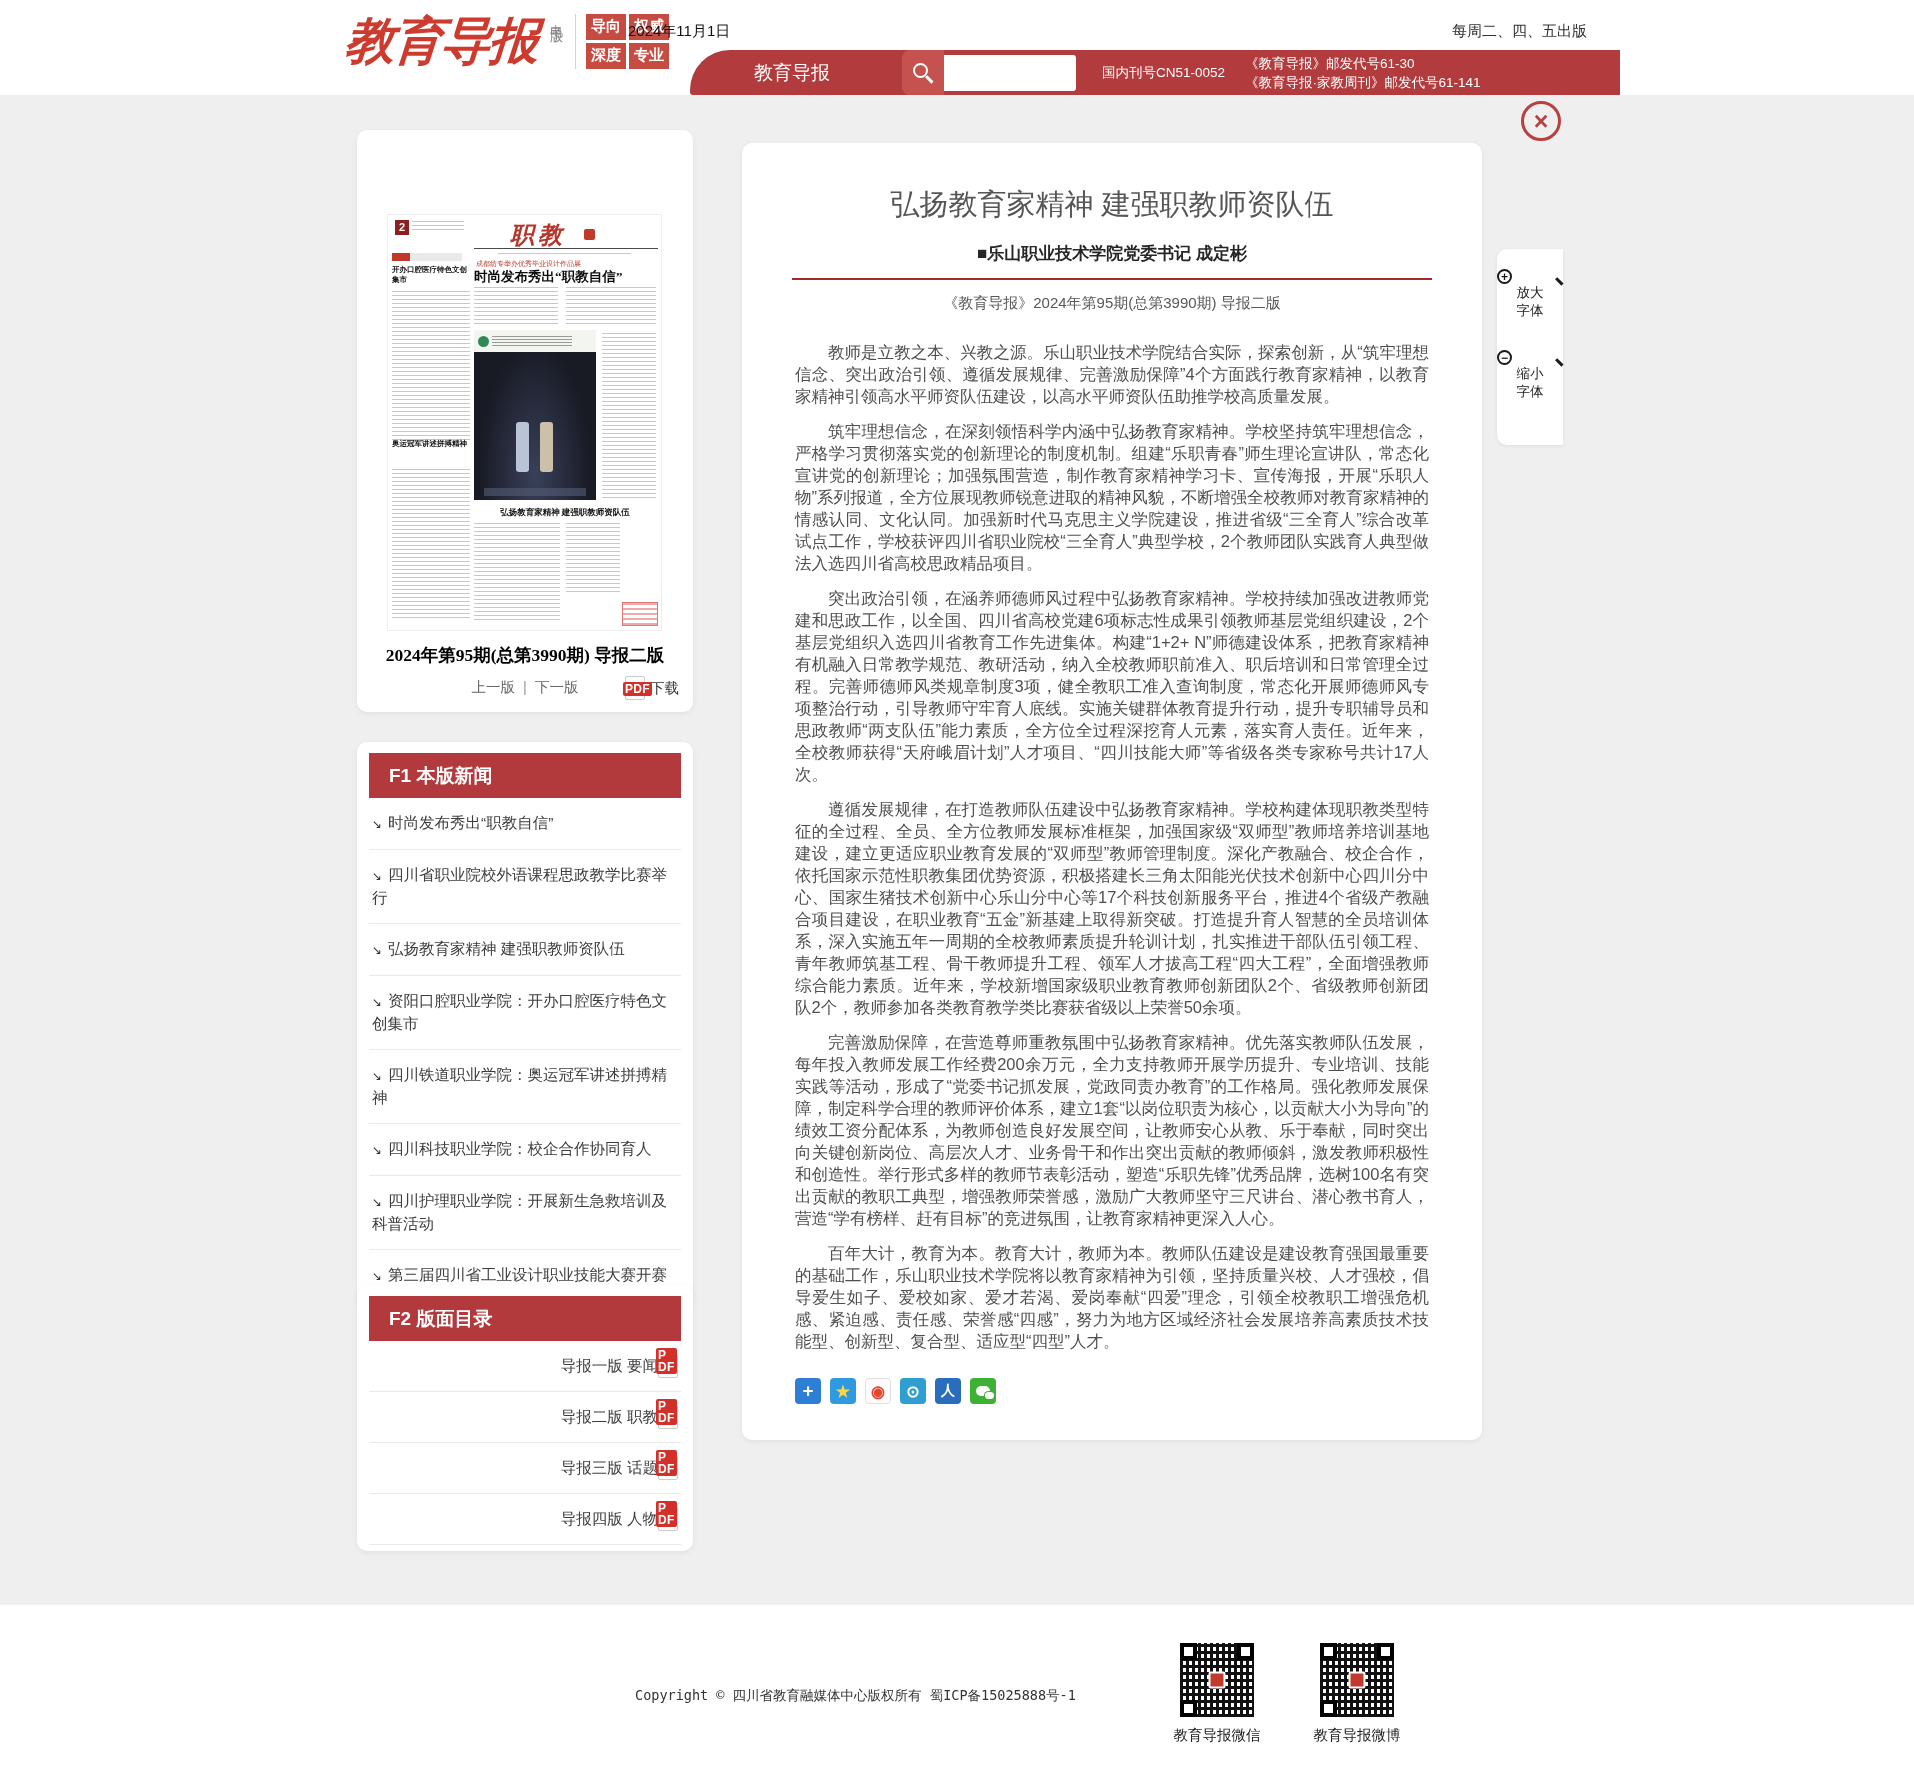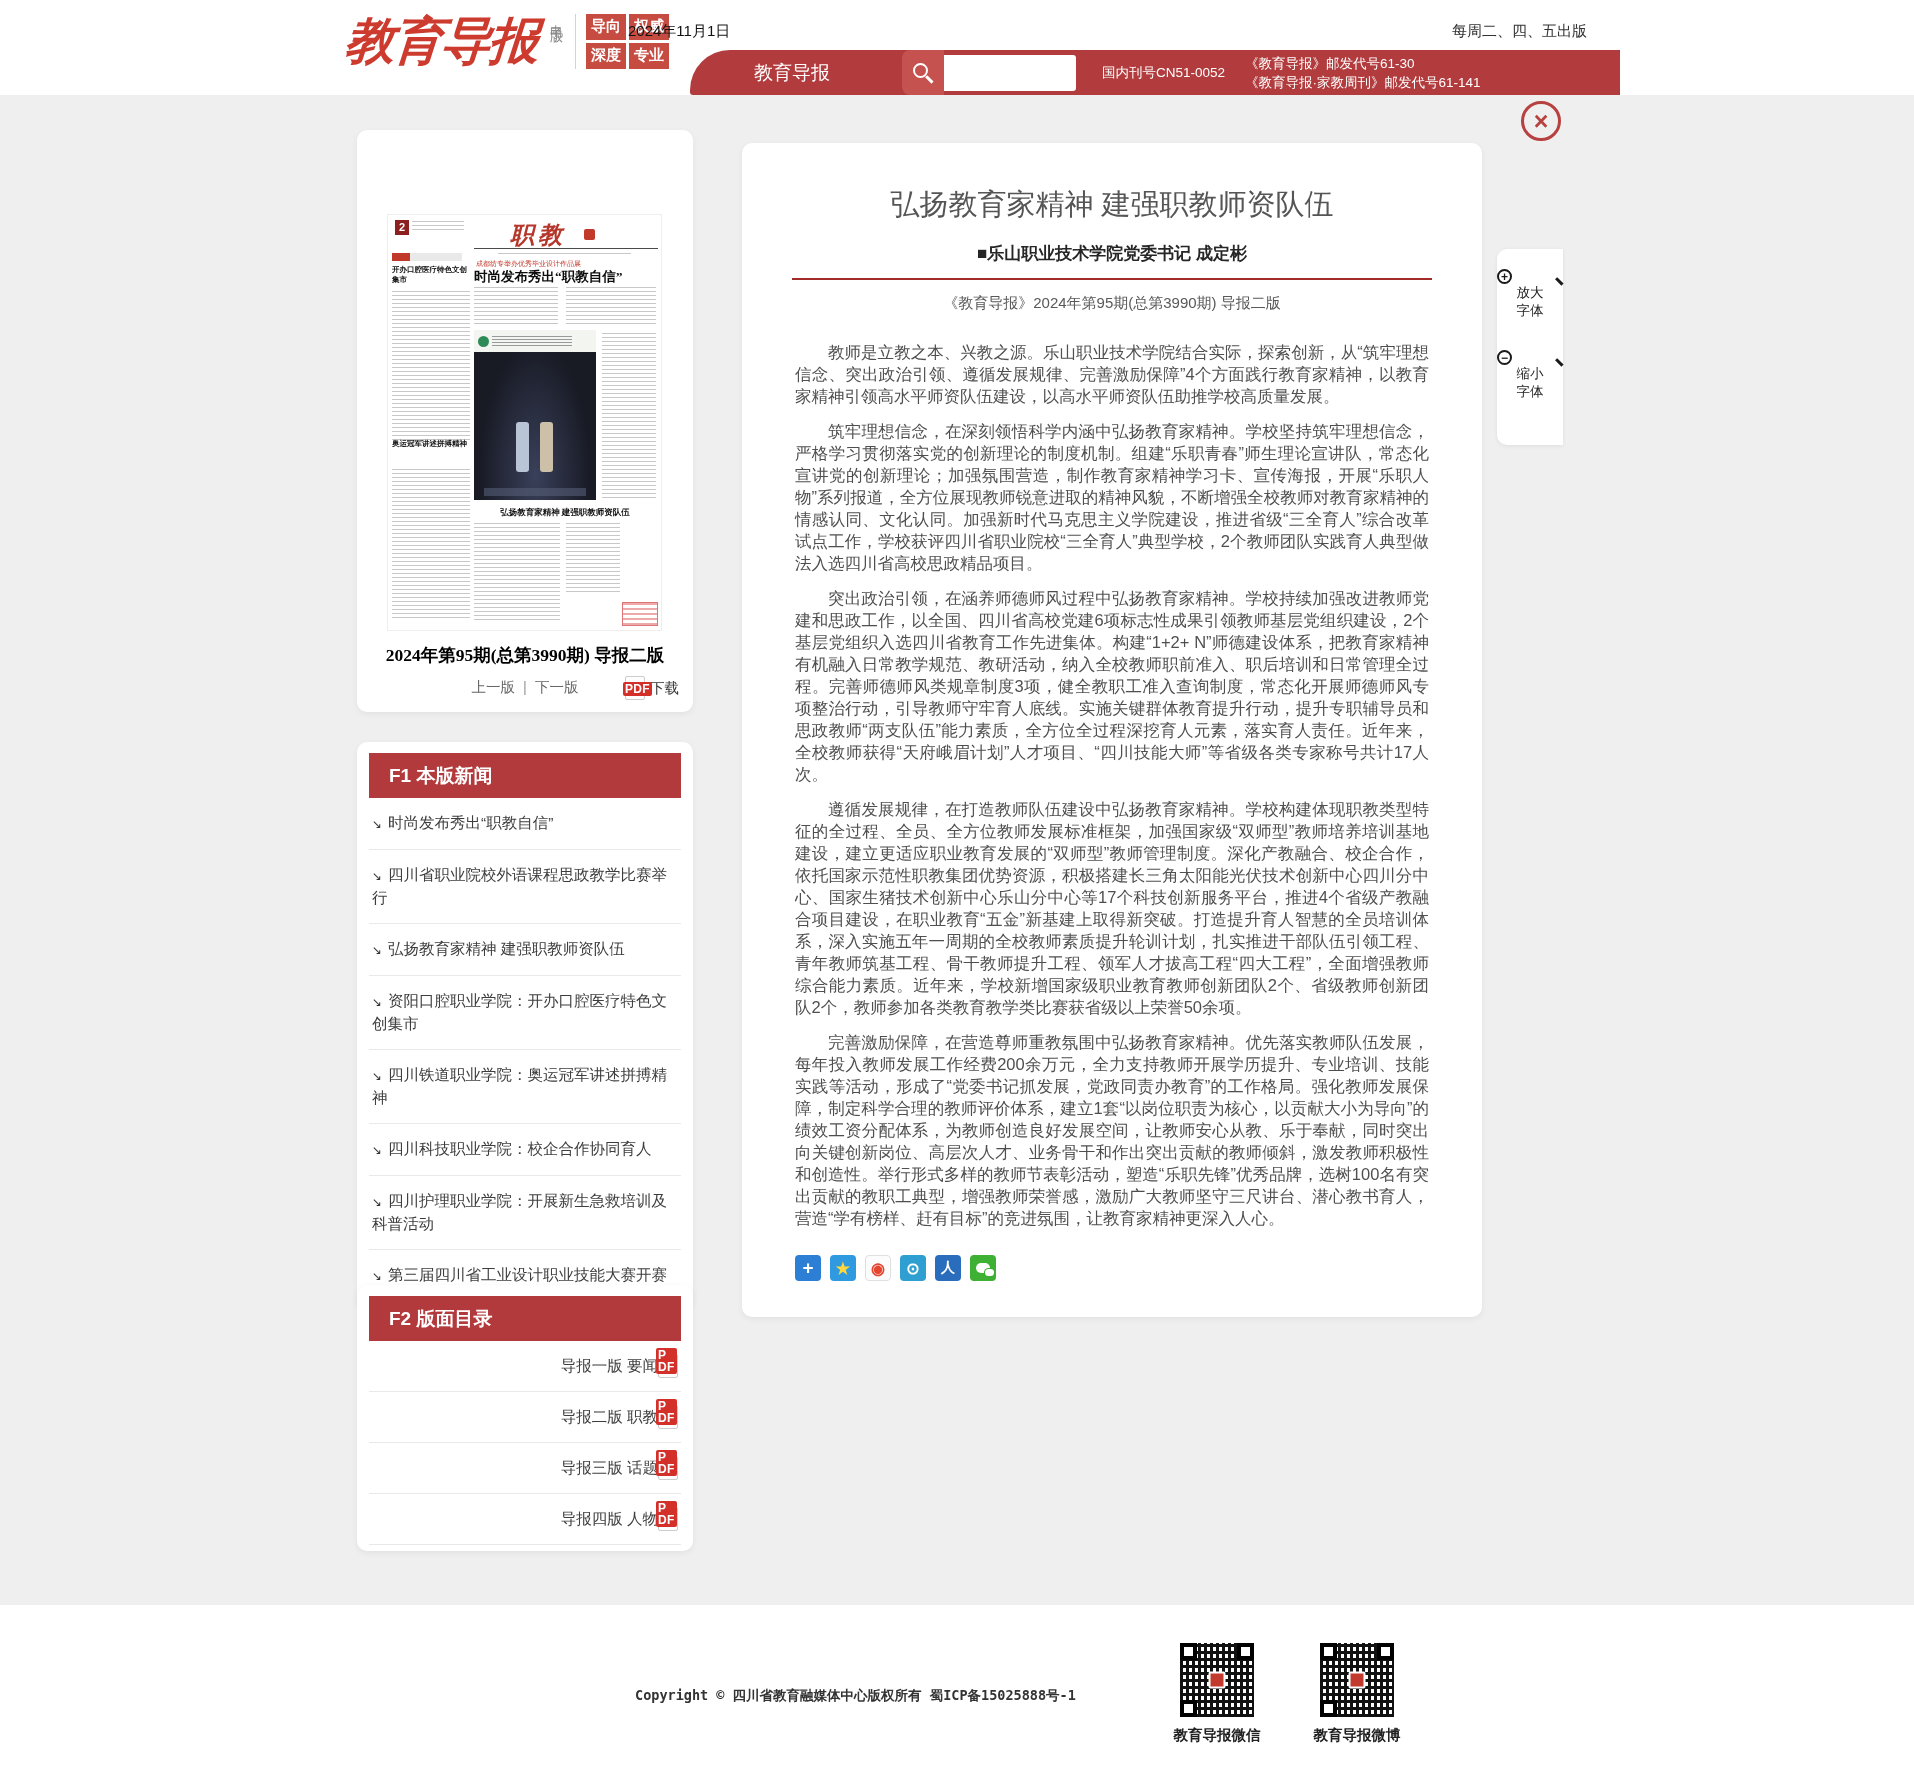--- a/index.html
+++ b/index.html
@@ -155,21 +155,21 @@
   .sh-renren { background:#2a6dbc; color:#fff; font-size:14px; }
   .sh-wechat { background:#3eb134; }
   .wc-bubble { width:14px; height:10px; background:#fff; border-radius:5px;
     position:relative; }
   .wc-bubble::after { content:""; position:absolute; right:-4px; bottom:-3px;
     width:9px; height:7px; background:#fff; border-radius:4px;
     box-shadow:0 0 0 1px #3eb134; }
 
   
   .footer { position:absolute; left:0; top:1605px; width:1914px; height:177px;
-    background:#fff;font-weight:bold; }
+    background:#fff; }
   .copyright { position:absolute; left:635px; top:82px;
     font-family:"DejaVu Sans Mono","Liberation Mono",monospace; font-size:13.5px;
     color:#333; }
   .qr-block { position:absolute; top:38px; width:110px; text-align:center; }
   .qr-wechat { left:1162px; } .qr-weibo { left:1302px; }
   .qr-code { width:74px; height:74px; margin:0 auto; position:relative;
     background:repeating-linear-gradient(90deg,#111 0 3px, transparent 3px 6px),
                repeating-linear-gradient(0deg,#111 0 3px, #fff 3px 7px); }
   .qr-eye { position:absolute; width:17px; height:17px; border:4px solid #000;
     background:#fff; }
@@ -327,20 +327,21 @@
   <h1 class="art-title">弘扬教育家精神  建强职教师资队伍</h1>
   <div class="art-byline">■乐山职业技术学院党委书记  成定彬</div>
   <div class="art-divider"></div>
   <div class="art-source">《教育导报》2024年第95期(总第3990期) 导报二版</div>
   <div class="art-body">
     <p>教师是立教之本、兴教之源。乐山职业技术学院结合实际，探索创新，从“筑牢理想信念、突出政治引领、遵循发展规律、完善激励保障”4个方面践行教育家精神，以教育家精神引领高水平师资队伍建设，以高水平师资队伍助推学校高质量发展。</p>
     <p>筑牢理想信念，在深刻领悟科学内涵中弘扬教育家精神。学校坚持筑牢理想信念，严格学习贯彻落实党的创新理论的制度机制。组建“乐职青春”师生理论宣讲队，常态化宣讲党的创新理论；加强氛围营造，制作教育家精神学习卡、宣传海报，开展“乐职人物”系列报道，全方位展现教师锐意进取的精神风貌，不断增强全校教师对教育家精神的情感认同、文化认同。加强新时代马克思主义学院建设，推进省级“三全育人”综合改革试点工作，学校获评四川省职业院校“三全育人”典型学校，2个教师团队实践育人典型做法入选四川省高校思政精品项目。</p>
     <p>突出政治引领，在涵养师德师风过程中弘扬教育家精神。学校持续加强改进教师党建和思政工作，以全国、四川省高校党建6项标志性成果引领教师基层党组织建设，2个基层党组织入选四川省教育工作先进集体。构建“1+2+ N”师德建设体系，把教育家精神有机融入日常教学规范、教研活动，纳入全校教师职前准入、职后培训和日常管理全过程。完善师德师风类规章制度3项，健全教职工准入查询制度，常态化开展师德师风专项整治行动，引导教师守牢育人底线。实施关键群体教育提升行动，提升专职辅导员和思政教师“两支队伍”能力素质，全方位全过程深挖育人元素，落实育人责任。近年来，全校教师获得“天府峨眉计划”人才项目、“四川技能大师”等省级各类专家称号共计17人次。</p>
     <p>遵循发展规律，在打造教师队伍建设中弘扬教育家精神。学校构建体现职教类型特征的全过程、全员、全方位教师发展标准框架，加强国家级“双师型”教师培养培训基地建设，建立更适应职业教育发展的“双师型”教师管理制度。深化产教融合、校企合作，依托国家示范性职教集团优势资源，积极搭建长三角太阳能光伏技术创新中心四川分中心、国家生猪技术创新中心乐山分中心等17个科技创新服务平台，推进4个省级产教融合项目建设，在职业教育“五金”新基建上取得新突破。打造提升育人智慧的全员培训体系，深入实施五年一周期的全校教师素质提升轮训计划，扎实推进干部队伍引领工程、青年教师筑基工程、骨干教师提升工程、领军人才拔高工程“四大工程”，全面增强教师综合能力素质。近年来，学校新增国家级职业教育教师创新团队2个、省级教师创新团队2个，教师参加各类教育教学类比赛获省级以上荣誉50余项。</p>
     <p>完善激励保障，在营造尊师重教氛围中弘扬教育家精神。优先落实教师队伍发展，每年投入教师发展工作经费200余万元，全力支持教师开展学历提升、专业培训、技能实践等活动，形成了“党委书记抓发展，党政同责办教育”的工作格局。强化教师发展保障，制定科学合理的教师评价体系，建立1套“以岗位职责为核心，以贡献大小为导向”的绩效工资分配体系，为教师创造良好发展空间，让教师安心从教、乐于奉献，同时突出向关键创新岗位、高层次人才、业务骨干和作出突出贡献的教师倾斜，激发教师积极性和创造性。举行形式多样的教师节表彰活动，塑造“乐职先锋”优秀品牌，选树100名有突出贡献的教职工典型，增强教师荣誉感，激励广大教师坚守三尺讲台、潜心教书育人，营造“学有榜样、赶有目标”的竞进氛围，让教育家精神更深入人心。</p>
+    <p>百年大计，教育为本。教育大计，教师为本。教师队伍建设是建设教育强国最重要的基础工作，乐山职业技术学院将以教育家精神为引领，坚持质量兴校、人才强校，倡导爱生如子、爱校如家、爱才若渴、爱岗奉献“四爱”理念，引领全校教职工增强危机感、紧迫感、责任感、荣誉感“四感”，努力为地方区域经济社会发展培养高素质技术技能型、创新型、复合型、适应型“四型”人才。</p>
   </div>
   <div class="share-row">
     <button class="share-ic sh-plus">+</button>
     <button class="share-ic sh-qzone">★</button>
     <button class="share-ic sh-weibo">◉</button>
     <button class="share-ic sh-tqq">⊙</button>
     <button class="share-ic sh-renren">人</button>
     <button class="share-ic sh-wechat">
         <span class="wc-bubble"></span>
       </button>

